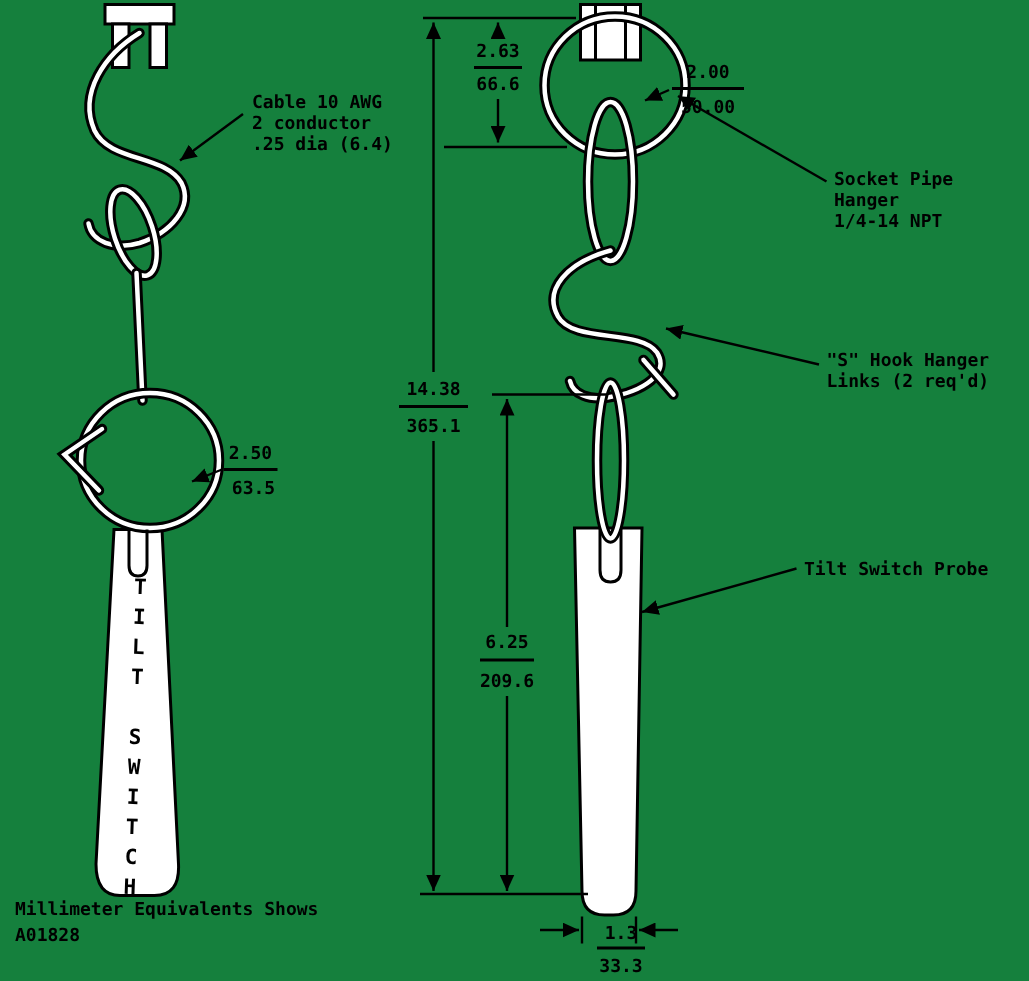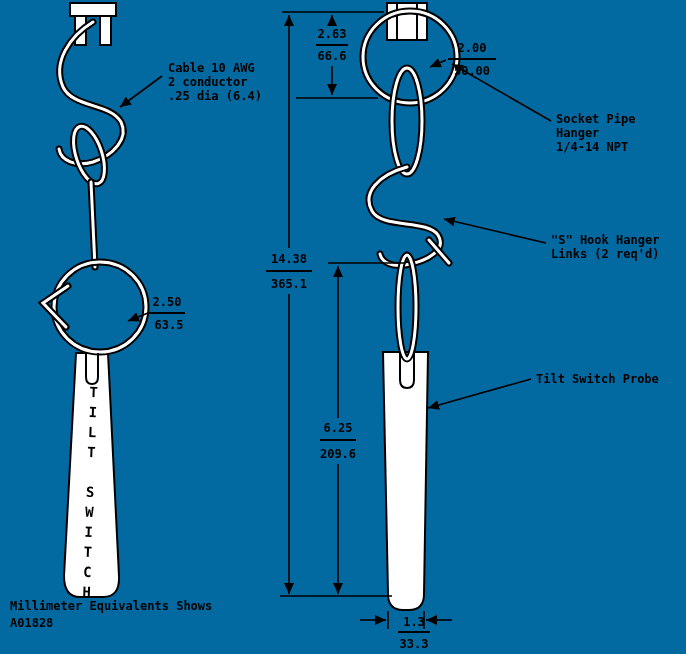--- a/index.html
+++ b/index.html
@@ -1,18 +1,18 @@
 <!DOCTYPE html>
 <html><head>
 <meta charset="utf-8">
 <style>
   * { margin:0; padding:0; box-sizing:border-box; }
   html,body { background:#ffffff; }
   .canvas {
-    position:relative; width:686px; height:654px; background:#0369a1;
+    position:relative; width:686px; height:654px; background:#15803d;
     font-family:"DejaVu Sans Mono", monospace; overflow:hidden;
   }
   .canvas > svg { position:absolute; left:0; top:0; }
   svg text {
     font-family:"DejaVu Sans Mono", monospace;
     font-size:12px; font-weight:700; fill:#000;
   }
   .tube-o { fill:none; stroke:#000; stroke-width:7; stroke-linecap:round; }
   .tube-i { fill:none; stroke:#fff; stroke-width:3; stroke-linecap:round; }
   .ln   { fill:none; stroke:#000; stroke-width:2; }

